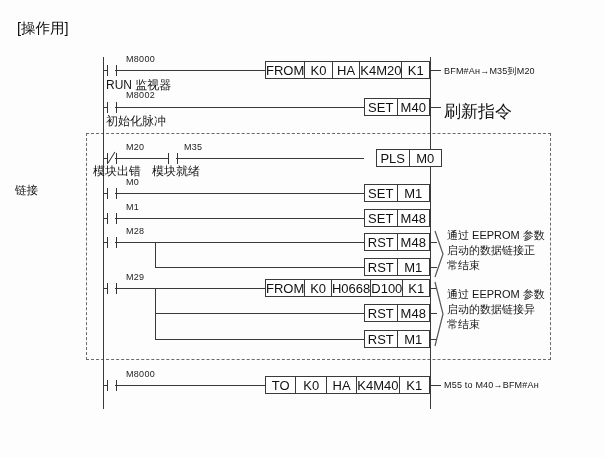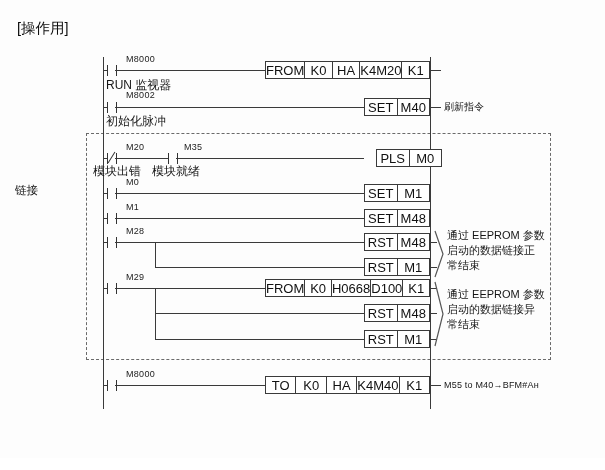--- a/index.html
+++ b/index.html
@@ -17,21 +17,21 @@
   .devlabel{position:absolute;font-size:9px;letter-spacing:.3px;color:#222;white-space:nowrap;padding-left:20px;}
   .cnote{position:absolute;font-size:12px;color:#161616;white-space:nowrap;}
   .ibox{position:absolute;display:flex;height:18px;background:#fff;
     border:1.3px solid #3a3a3a;box-sizing:border-box;}
   .ibox .cell{flex:1;display:flex;align-items:center;justify-content:center;
     font-size:13px;color:#111;border-right:1.2px solid #3a3a3a;white-space:nowrap;}
   .ibox .cell:last-child{border-right:none;}
   .dashedbox{position:absolute;border:1.2px dashed #6a6a6a;background:transparent;}
   .tick{position:absolute;height:0;border-top:1.3px solid #3a3a3a;}
   .comment-sm{position:absolute;font-size:9px;color:#161616;white-space:nowrap;letter-spacing:.2px;}
-  .comment-lg{position:absolute;font-size:10px;color:#161616;white-space:nowrap;}
+  .comment-lg{position:absolute;font-size:17px;color:#161616;white-space:nowrap;}
   .groupcomment{position:absolute;font-size:11px;line-height:15px;color:#161616;white-space:nowrap;}
   .title{position:absolute;font-size:14.5px;color:#0d0d0d;white-space:nowrap;}
   .sidelabel{position:absolute;font-size:11.5px;line-height:22px;color:#161616;}
   .brace{position:absolute;}
 </style>
 </head>
 <body>
 
 <div id="stage">
 
@@ -52,20 +52,21 @@
   <div class="wire" style="left:115px;top:70px;width:150px"></div>
   <div class="ibox" style="left:265px;top:61px;width:165px">
     <span class="cell">FROM</span>
     <span class="cell">K0</span>
     <span class="cell">HA</span>
     <span class="cell">K4M20</span>
     <span class="cell">K1</span>
   </div>
   <div class="cnote" style="left:106px;top:77px">RUN 监视器</div>
   <div class="tick" style="left:431px;top:70px;width:10px"></div>
+  <div class="comment-sm" style="left:444px;top:65px">BFM#Aʜ→M35到M20</div>
 
   <div class="devlabel" style="left:106px;top:90px">M8002</div>
   <div class="wire" style="left:103px;top:107px;width:4px"></div>
   <div class="contact" style="left:107px;top:102px"></div>
   <div class="wire" style="left:115px;top:107px;width:249px"></div>
   <div class="ibox" style="left:364px;top:98px;width:66px">
     <span class="cell">SET</span>
     <span class="cell">M40</span>
   </div>
   <div class="cnote" style="left:106px;top:113px">初始化脉冲</div>

